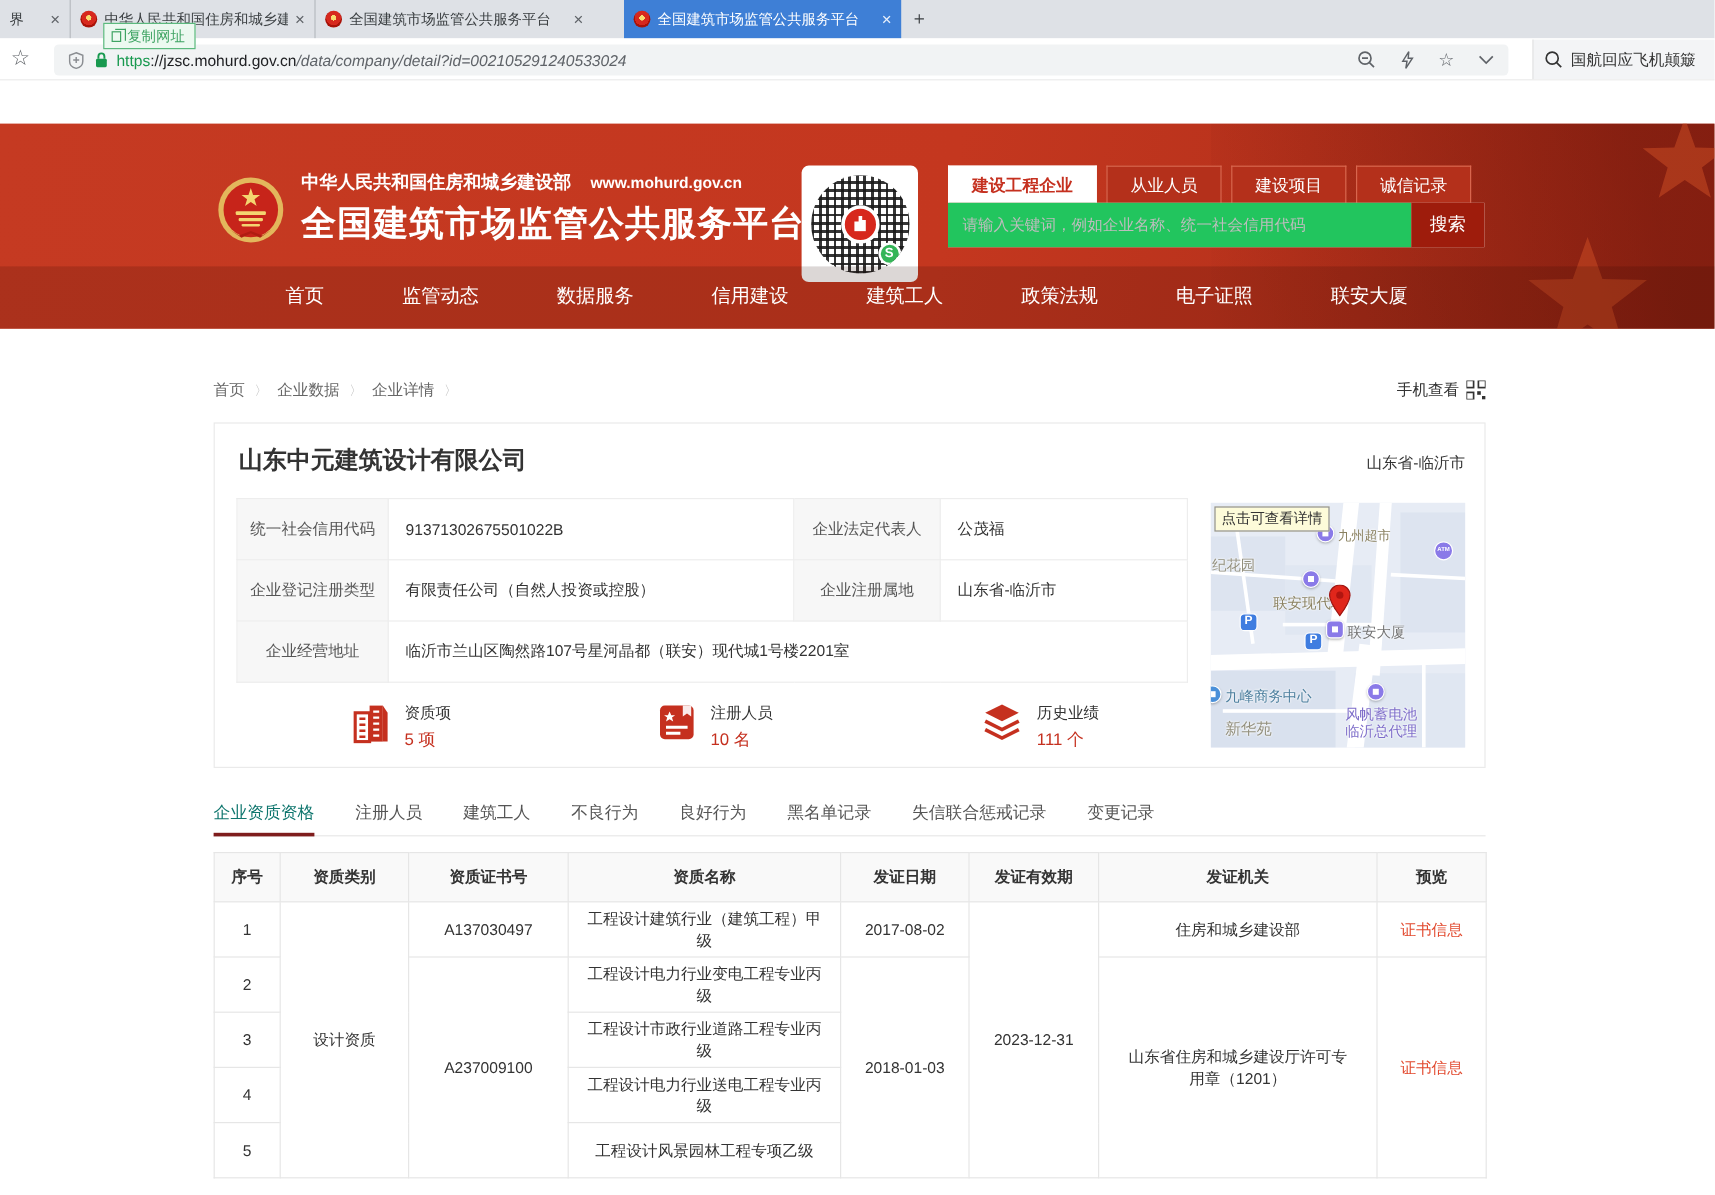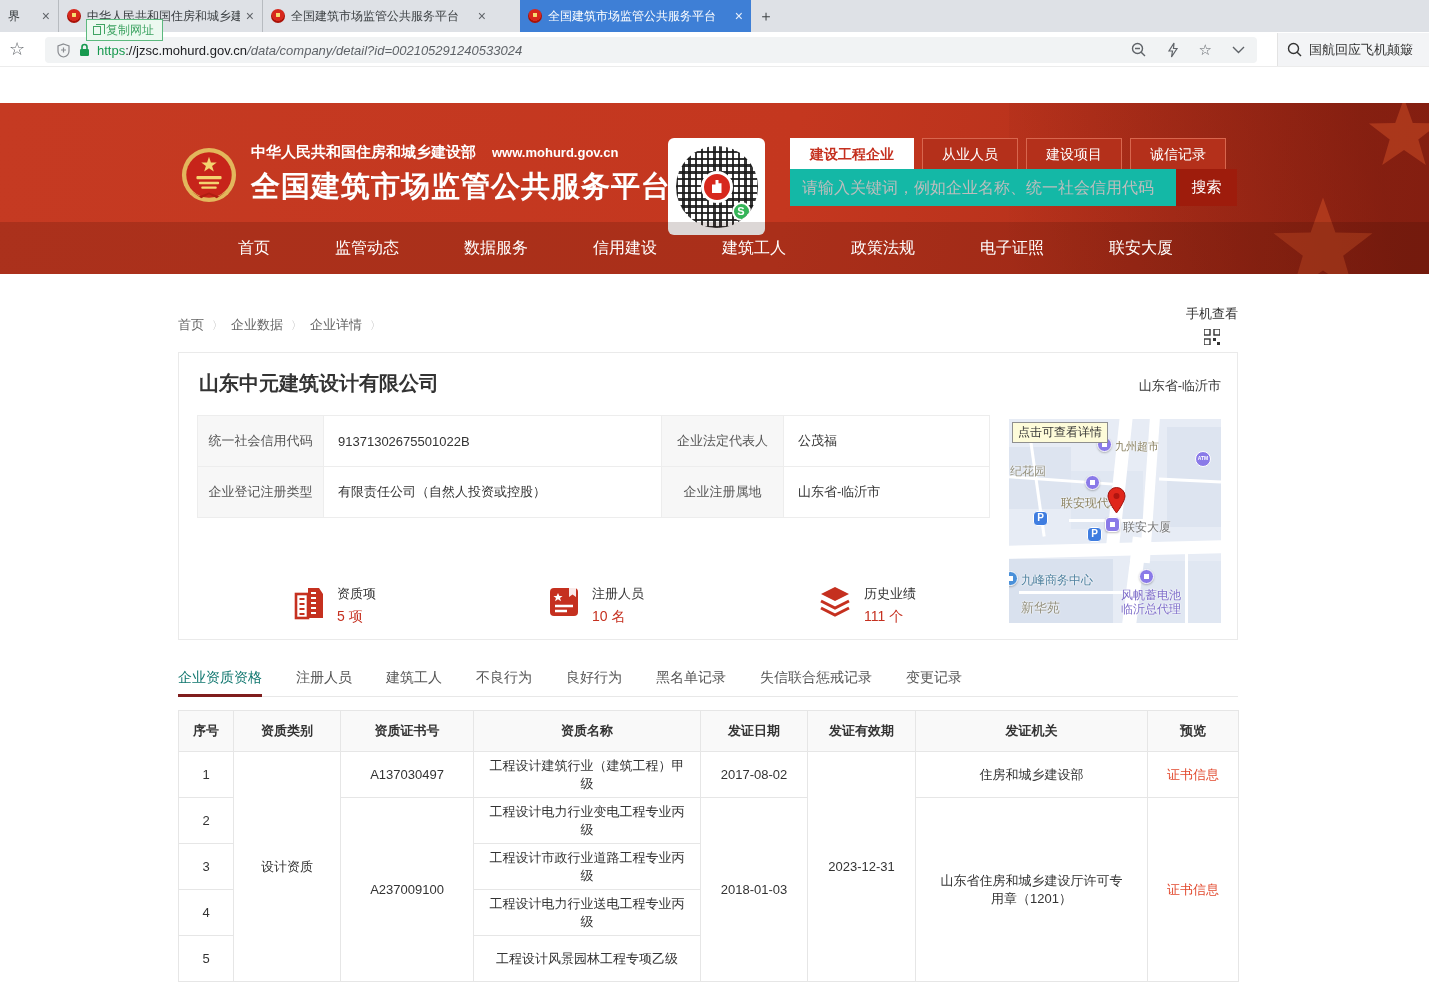--- a/index.html
+++ b/index.html
@@ -67,30 +67,30 @@
   .qr-bld { width:10px; height:13px; background:#fff; clip-path:polygon(0 35%,40% 35%,40% 0,70% 0,70% 25%,100% 25%,100% 100%,0 100%); }
   .qr-wechat { position:absolute; right:7px; bottom:7px; width:19px; height:19px; background:#35b558; border:2px solid #fff;
                border-radius:50%; color:#fff; font-size:11px; font-weight:bold; text-align:center; line-height:15px; }
   .qr-wechat::before { content:"S"; }
 
   .stabs { position:absolute; left:790px; top:35px; display:flex; gap:8px; }
   .stab { height:31px; line-height:30px; padding:0 19px; font-size:14px; color:#fff;
           background:#b4301b; border:1px solid #d8664e; border-bottom:none; cursor:pointer; }
   .stab.active { background:#fff; color:#c5301f; font-weight:bold; border-color:#fff; }
   .srow { position:absolute; left:790px; top:66px; width:447px; height:37px; background:#fff; display:flex; }
-  .sinput { flex:1; border:none; outline:none; padding:0 12px; font-size:16px; color:#333; background:#14b8a6; }
+  .sinput { flex:1; border:none; outline:none; padding:0 12px; font-size:13px; color:#333; background:#22c55e; }
   .sinput::placeholder { color:#bdbdbd; }
   .sbtn { width:61px; background:#9e1c0c; color:#fff; font-size:15px; border:none; cursor:pointer; }
 
   
   .breadcrumb { position:absolute; left:178px; top:314px; width:1060px; height:22px; display:flex; align-items:center;
                 font-size:13px; color:#8a8a8a; }
   .bc-link { color:#666; cursor:pointer; }
   .bc-sep { margin:0 8px; color:#c0c0c0; font-size:11px; }
-  .bc-right { margin-left:auto; display:flex; align-items:center; gap:6px; color:#333;flex-direction:column; }
+  .bc-right { margin-left:auto; display:flex; align-items:center; gap:6px; color:#333; }
 
   
   .card { position:absolute; left:178px; top:352px; width:1060px; height:288px; border:1px solid #eaeaea; background:#fff; }
   .c-title { position:absolute; left:20px; top:17px; font-size:20px; font-weight:bold; color:#333; }
   .c-region { position:absolute; right:16px; top:24px; font-size:13px; color:#333; }
 
   .itable { position:absolute; left:18px; top:62px; width:792px; border-collapse:collapse; table-layout:fixed; }
   .itable td { border:1px solid #ededed; height:51px; font-size:13px; padding:0 14px; color:#333; }
   .itable td.ilabel { background:#f7f7f7; color:#555; text-align:center; padding:0 6px; }
 
@@ -293,20 +293,24 @@
         <td class="ilabel">统一社会信用代码</td>
         <td>91371302675501022B</td>
         <td class="ilabel">企业法定代表人</td>
         <td>公茂福</td>
       </tr>
       <tr>
         <td class="ilabel">企业登记注册类型</td>
         <td>有限责任公司（自然人投资或控股）</td>
         <td class="ilabel">企业注册属地</td>
         <td>山东省-临沂市</td>
+      </tr>
+      <tr>
+        <td class="ilabel">企业经营地址</td>
+        <td colspan="3">临沂市兰山区陶然路107号星河晶都（联安）现代城1号楼2201室</td>
       </tr>
     </tbody>
       </table>
 
     <div class="stat s1">
       <svg width="34" height="36" viewBox="0 0 34 36">
         <rect x="4" y="9" width="12" height="24" fill="none" stroke="#c5301f" stroke-width="2.6"></rect>
         <rect x="16" y="3" width="11" height="30" fill="#c5301f"></rect>
         <path d="M7.5 14 h5 M7.5 19 h5 M7.5 24 h5 M7.5 29 h5" stroke="#c5301f" stroke-width="2"></path>
         <path d="M19 8 h5 M19 13 h5 M19 18 h5 M19 23 h5 M19 28 h5" stroke="#fff" stroke-width="1.8"></path>

